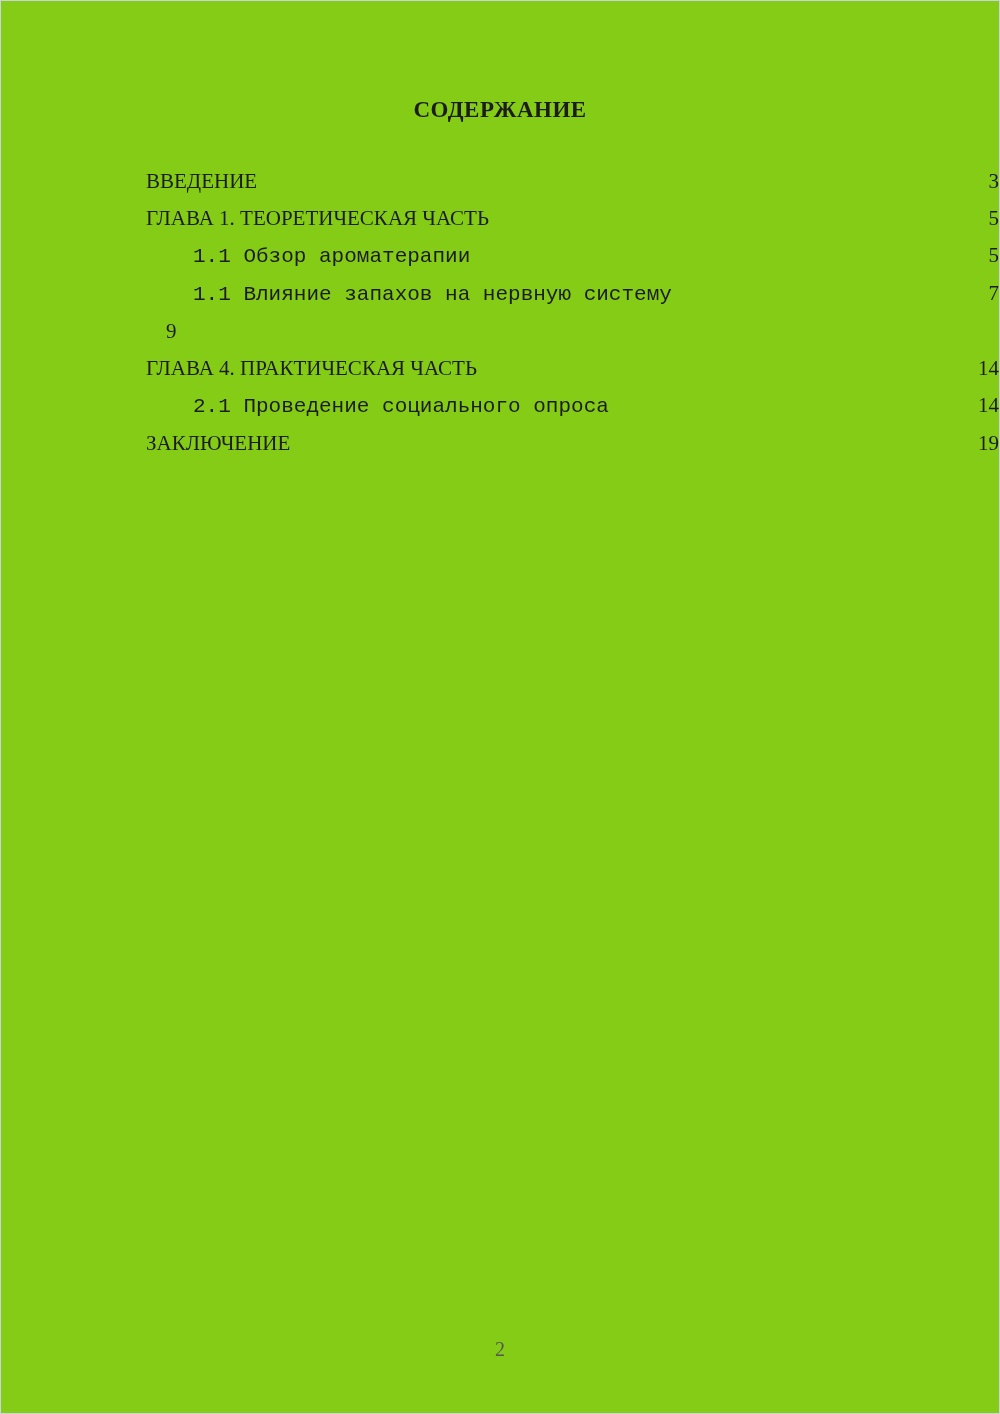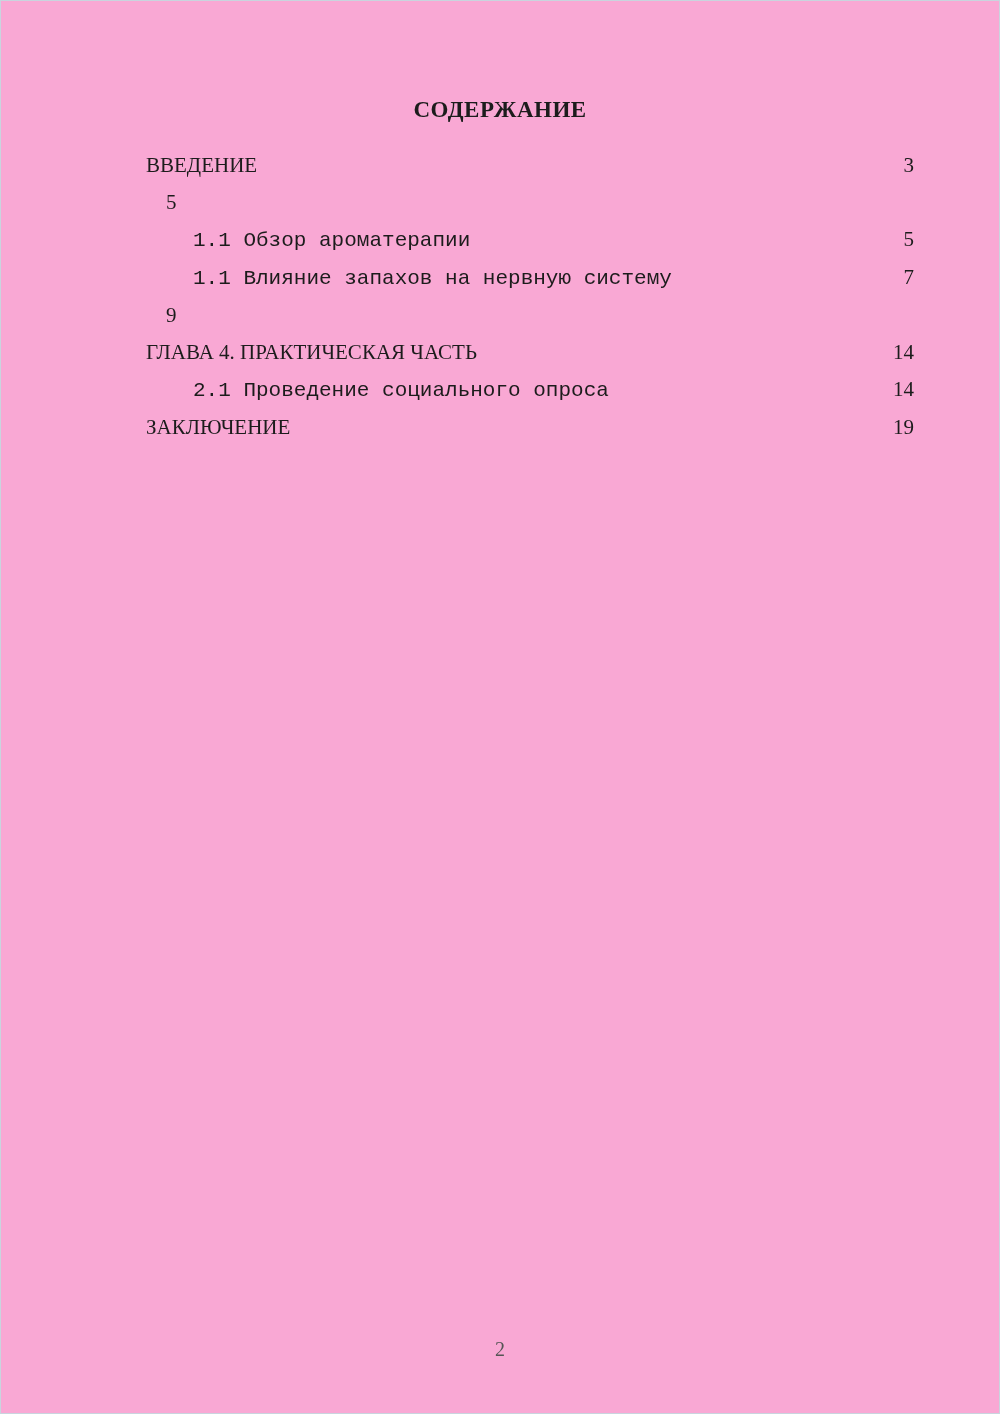--- a/index.html
+++ b/index.html
@@ -9,38 +9,37 @@
     height: 1414px;
     background: #ffffff;
     font-family: "Liberation Serif", "DejaVu Serif", serif;
     color: #1c1c1c;
   }
 
   .page {
     position: relative;
     width: 1000px;
     height: 1414px;
-    background: #f9a8d4;
+    background: #84cc16;
     border: 1px solid #c9d4de;
     overflow: hidden;
   }
 
   .doc-title {
     margin-top: 96px;
     text-align: center;
     font-size: 23px;
     font-weight: bold;
     letter-spacing: 0.5px;
     color: #1c1c1c;
   }
 
   .toc-list {
-    margin-top: 24px;
+    margin-top: 40px;
     padding-left: 145px;
-    padding-right: 85px;
   }
 
   .toc-row {
     display: flex;
     justify-content: space-between;
     align-items: baseline;
     font-size: 21px;
     line-height: 37px;
     color: #1c1c1c;
   }
@@ -76,20 +75,21 @@
 
   <div class="doc-title">СОДЕРЖАНИЕ</div>
 
   <div class="toc-list">
     <div class="toc-row">
       <span class="toc-label">ВВЕДЕНИЕ</span>
       <span class="toc-page">3</span>
     </div>
 
     <div class="toc-row">
+      <span class="toc-label">ГЛАВА 1. ТЕОРЕТИЧЕСКАЯ ЧАСТЬ</span>
       <span class="toc-page">5</span>
     </div>
 
     <div class="toc-row indent">
       <span class="toc-label">1.1 Обзор ароматерапии</span>
       <span class="toc-page">5</span>
     </div>
 
     <div class="toc-row indent">
       <span class="toc-label">1.1 Влияние запахов на нервную систему</span>

